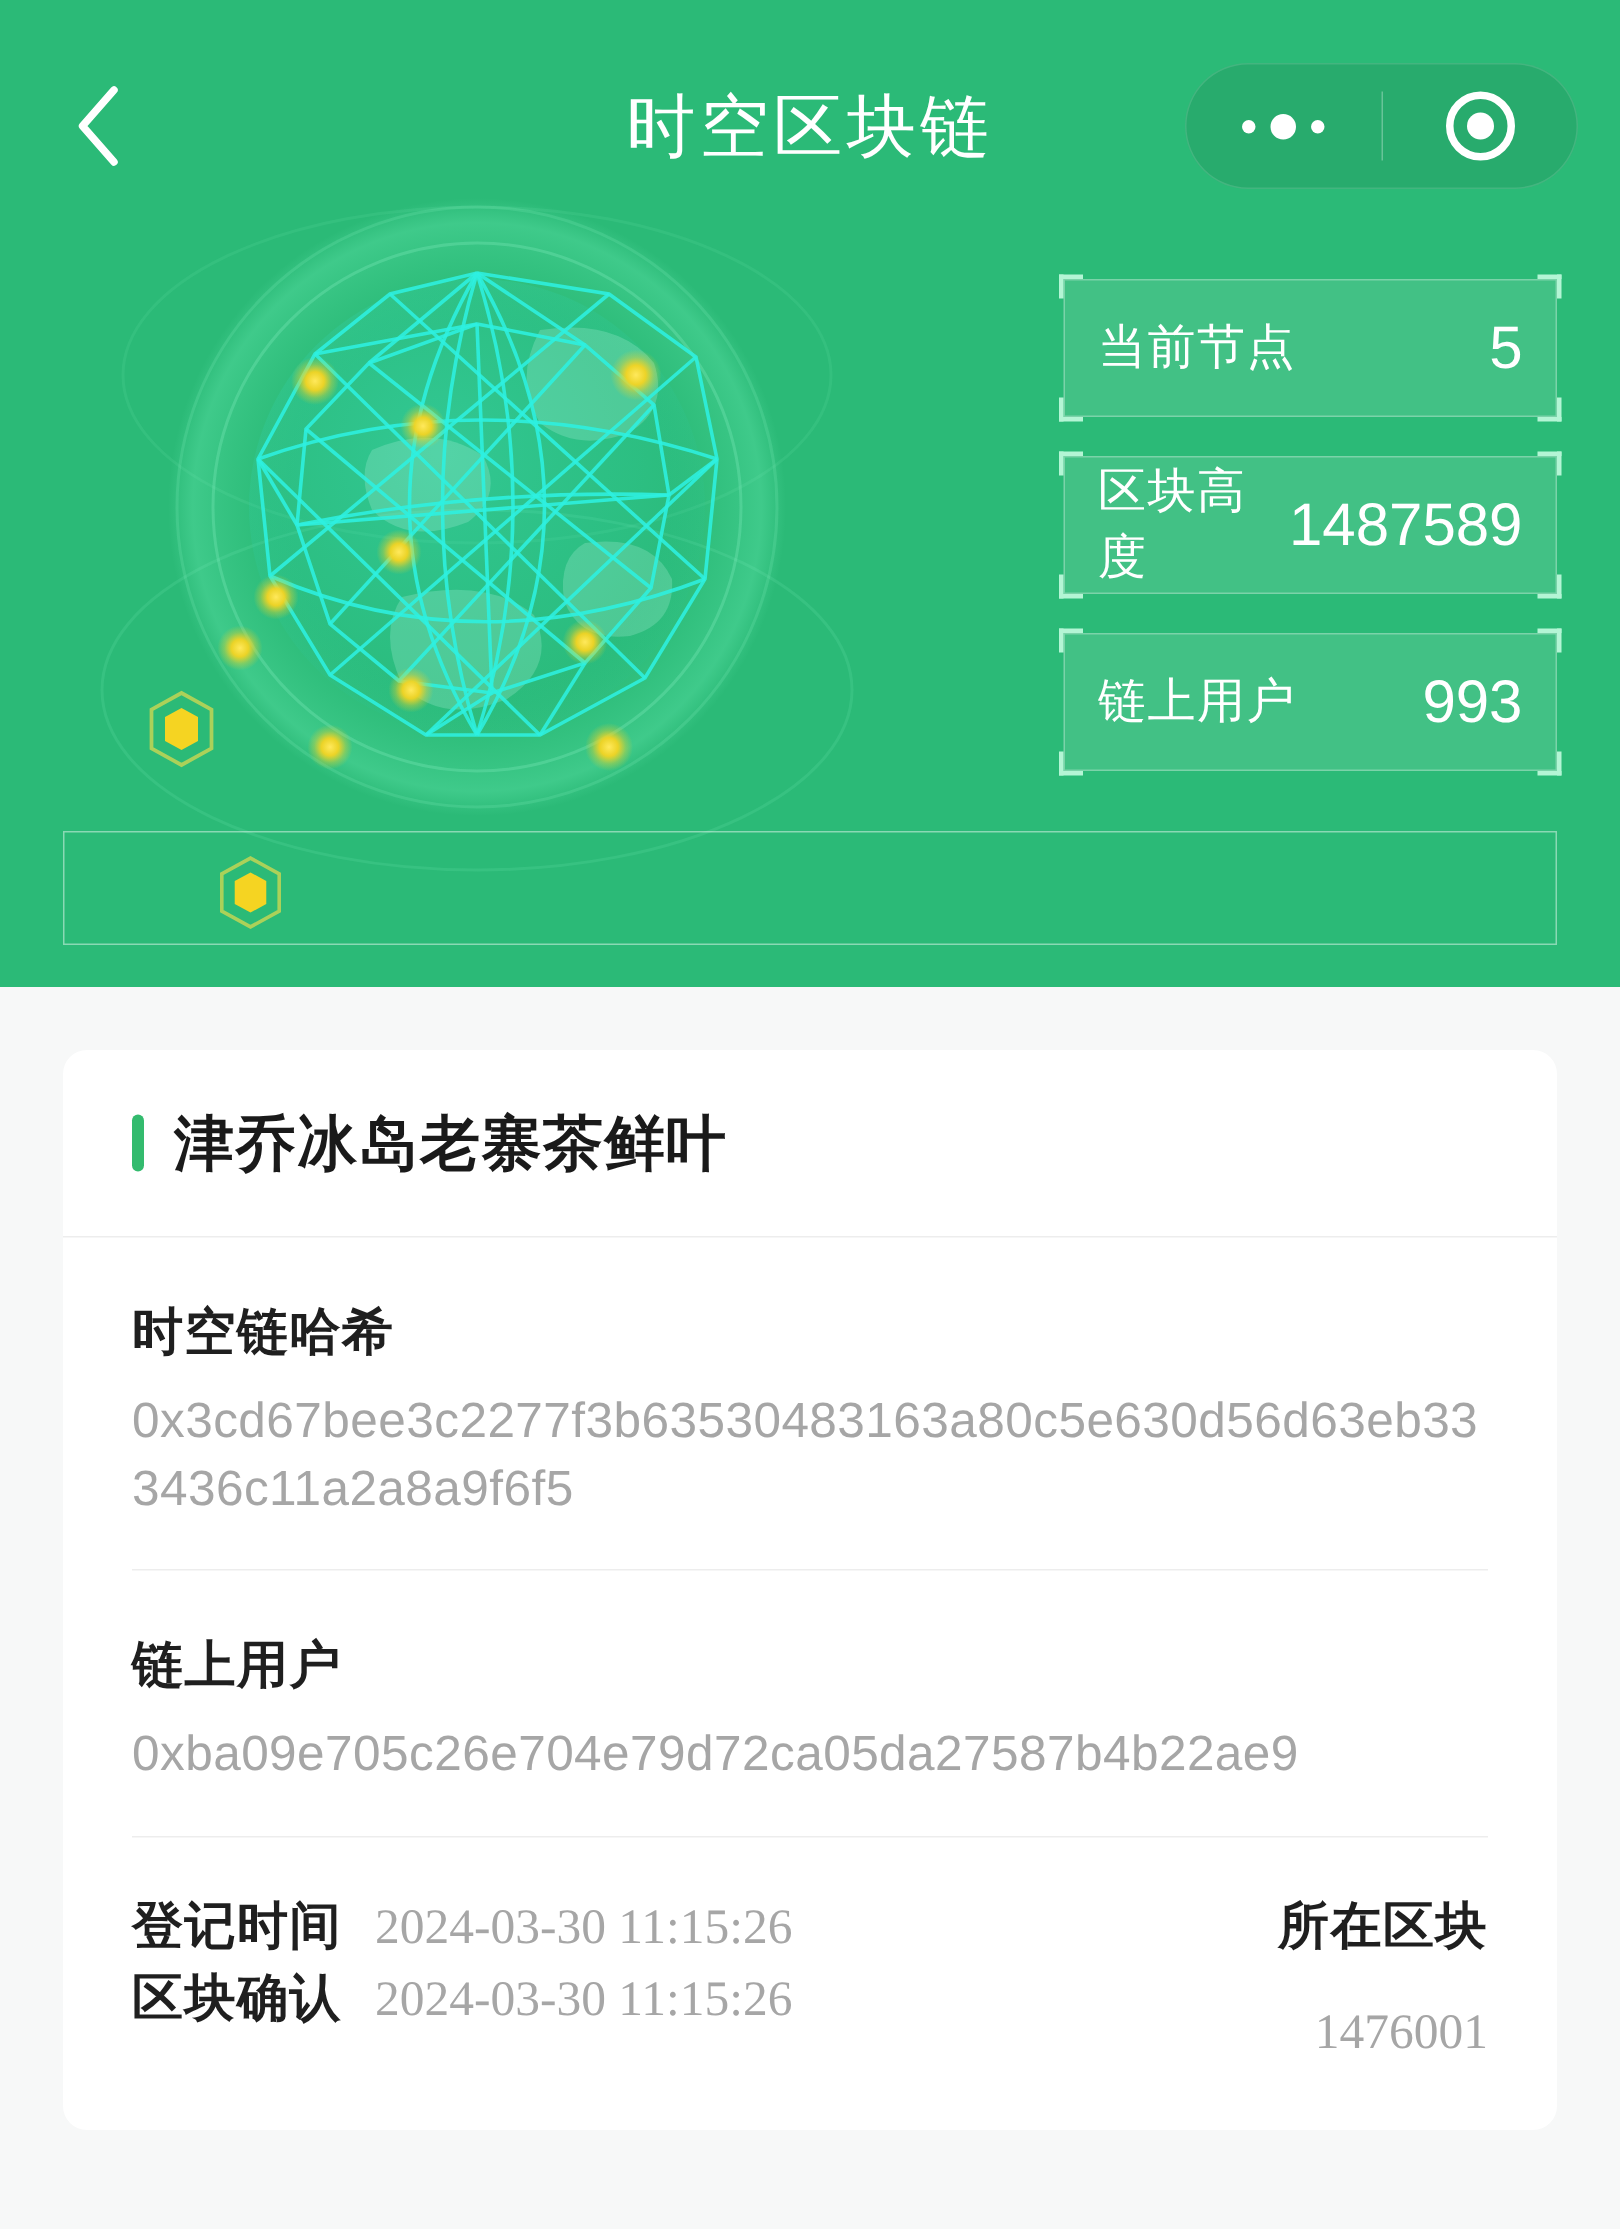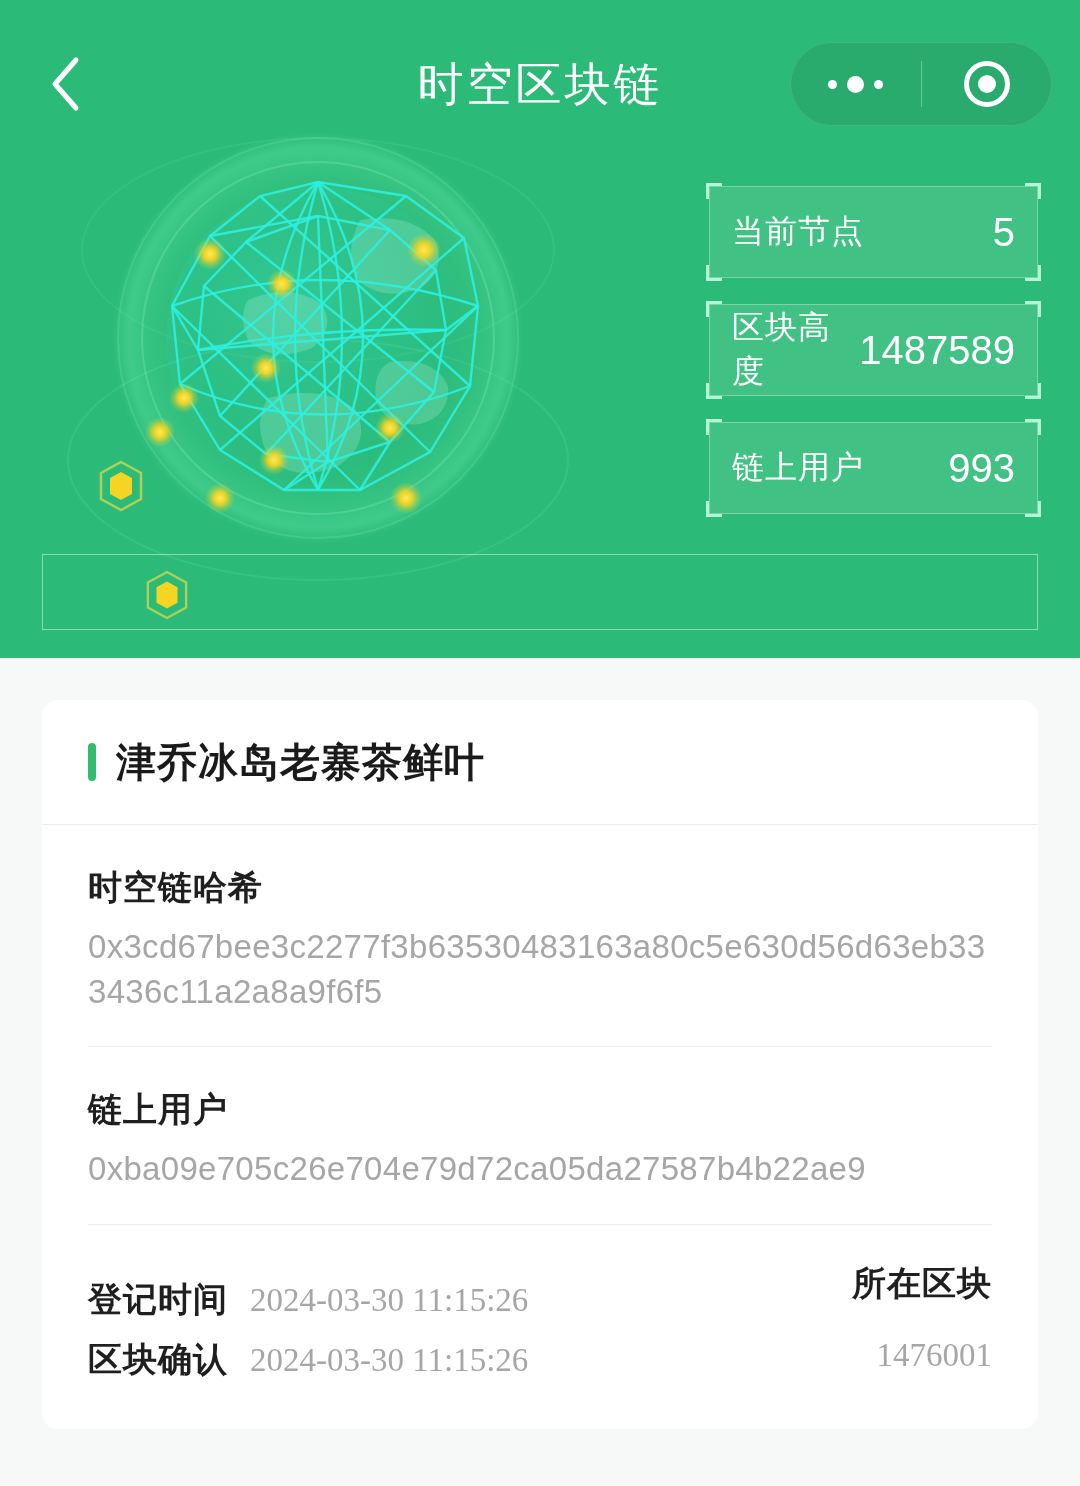--- a/index.html
+++ b/index.html
@@ -238,21 +238,21 @@
     word-break: break-all;
     letter-spacing: 0.3px;
   }
 
   .meta {
     display: flex;
     justify-content: space-between;
     align-items: flex-start;
     padding: 36px 46px 46px 46px;
   }
-  .meta-left { display: flex; flex-direction: column; gap: 14px; margin-top: 16px; }
+  .meta-left { display: flex; flex-direction: column; gap: 2px; }
   .meta-row { display: flex; align-items: baseline; }
   .meta-label {
     font-size: 34px;
     font-weight: 700;
     color: #1f1f1f;
     letter-spacing: 1px;
     white-space: nowrap;
   }
   .meta-val {
     font-size: 33px;

